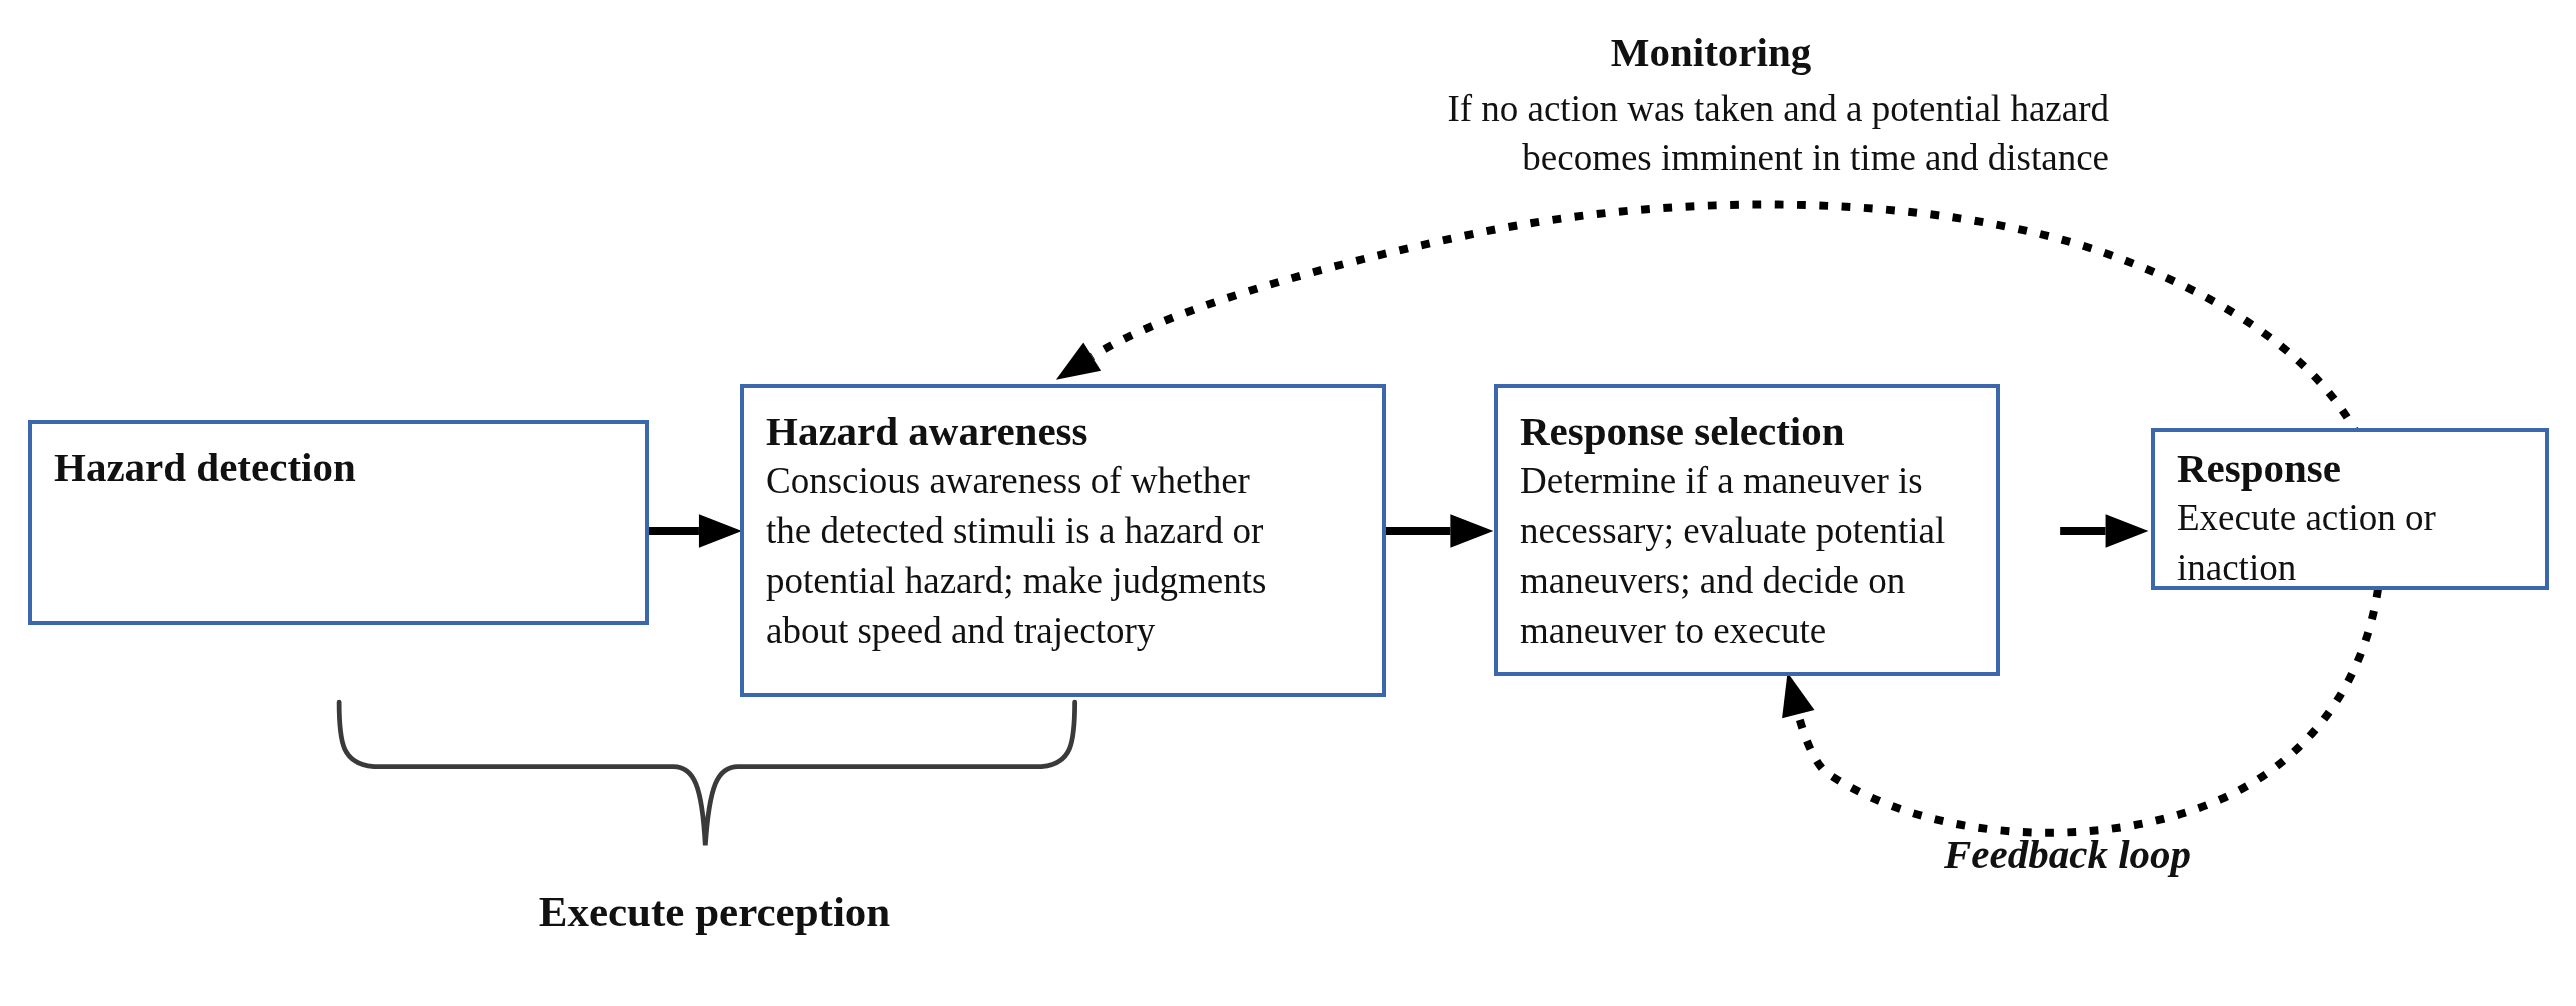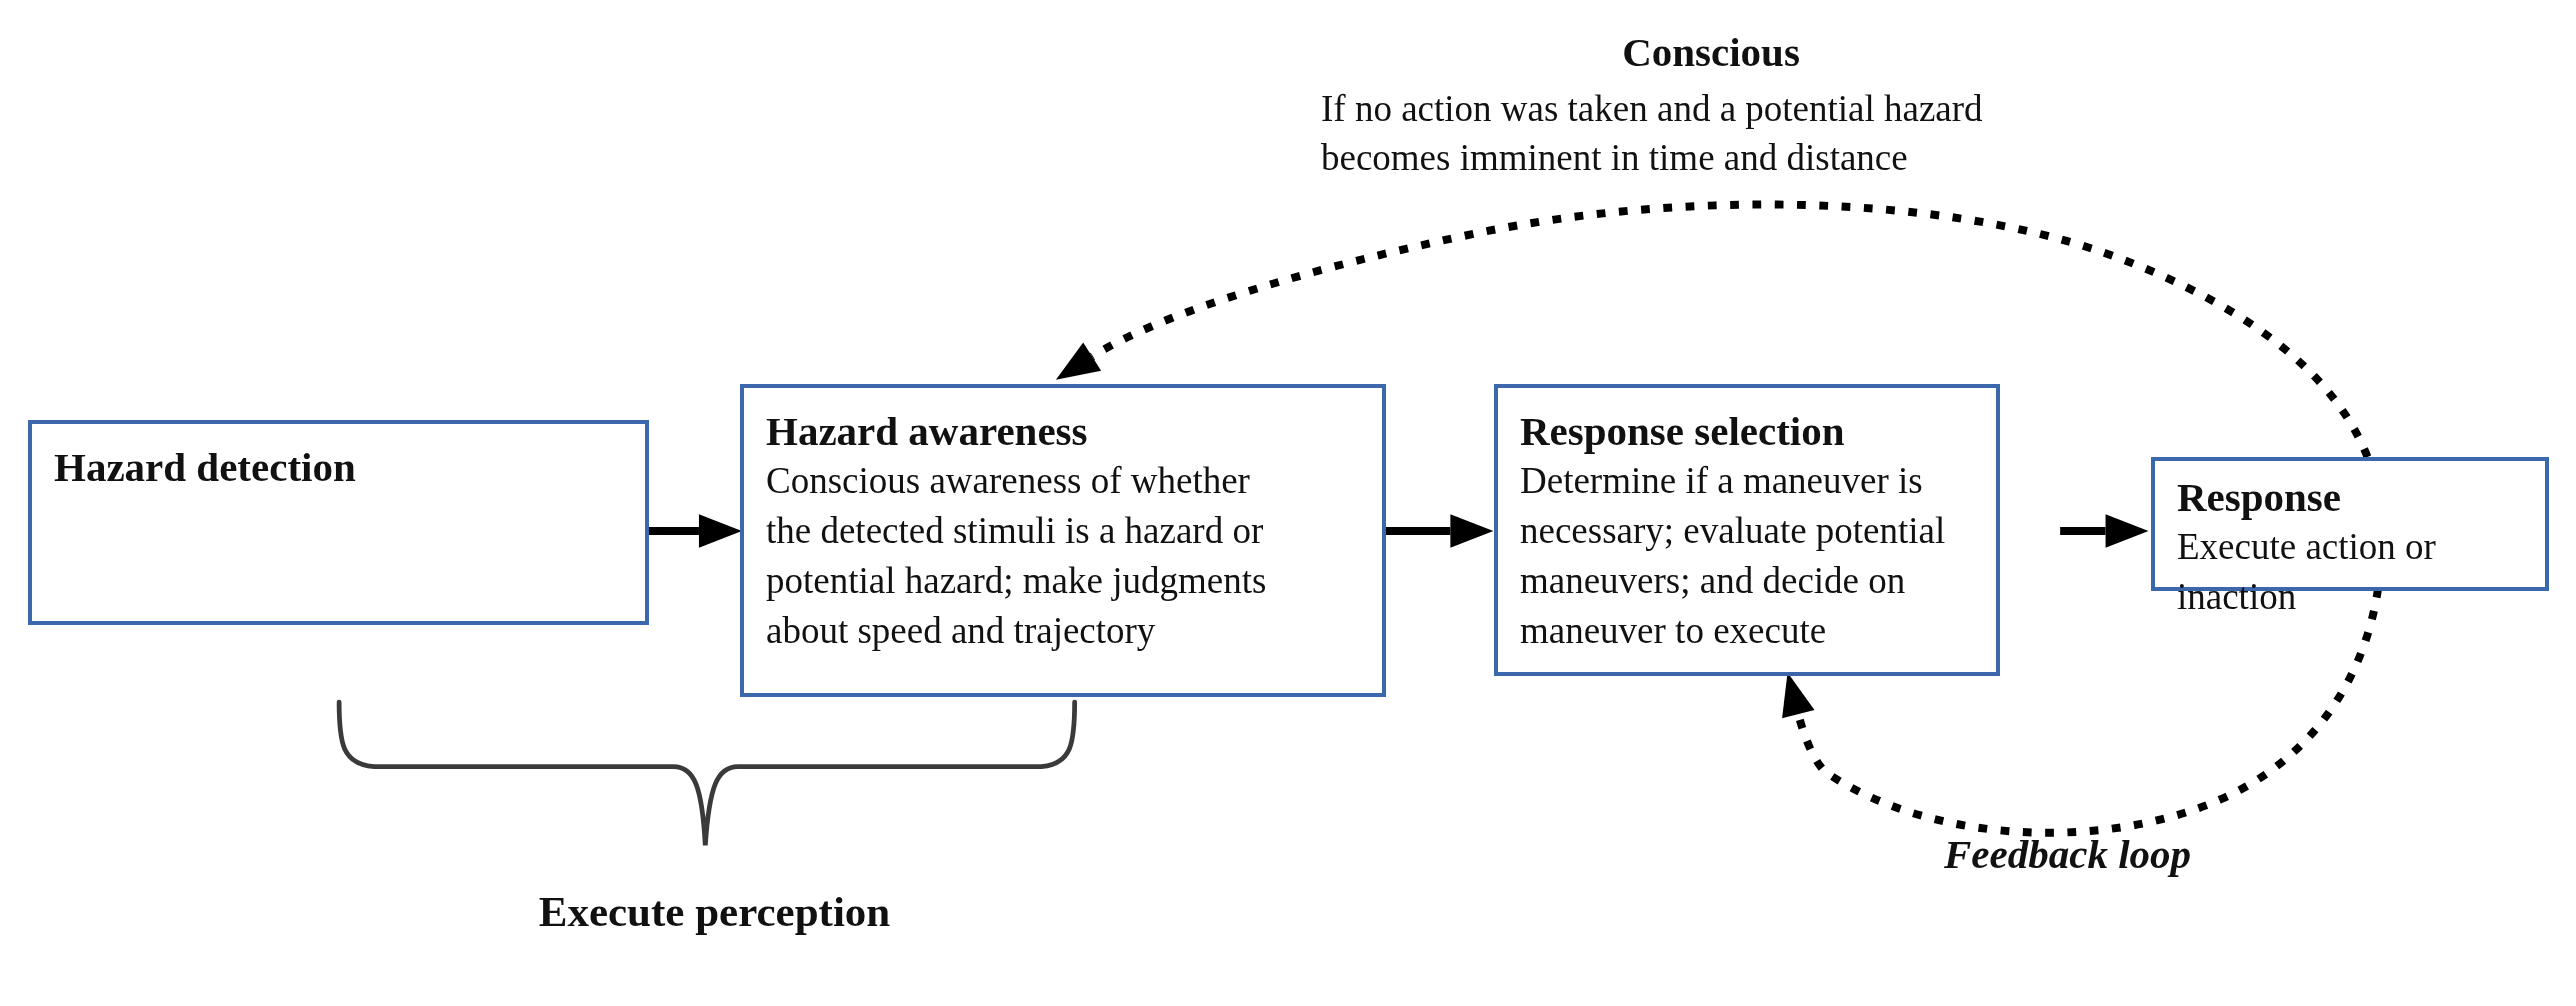--- a/index.html
+++ b/index.html
@@ -114,29 +114,29 @@
   </div>
 
   <div class="box" style="left:1494px; top:384px; width:506px; height:292px;">
     <div class="box-title">Response selection</div>
     <div class="box-body">Determine if a maneuver is
 necessary; evaluate potential
 maneuvers; and decide on
 maneuver to execute</div>
   </div>
 
-  <div class="box" style="left:2151px; top:457px; width:398px; height:134px; padding-top:11px;">
+  <div class="box" style="left:2151px; top:428px; width:398px; height:162px; padding-top:11px;">
     <div class="box-title">Response</div>
     <div class="box-body">Execute action or
 inaction</div>
   </div>
 
   <div class="annotation" style="left:1313px; top:27px; width:796px;">
-    <div class="annotation-title">Conscious</div>
-    <div class="annotation-desc" style="padding-left:8px;">If no action was taken and a potential hazard
+    <div class="annotation-title">Monitoring</div>
+    <div class="annotation-desc" style="padding-left:8px;text-align:right;">If no action was taken and a potential hazard
 becomes imminent in time and distance</div>
   </div>
 
   <div class="annotation" style="left:1801px; top:829px; width:533px;font-style:italic;">
     <div class="annotation-title">Feedback loop</div>
   </div>
 
   <div class="brace-label" style="left:436px; top:888px; width:557px;">Execute perception</div>
 
 </div>

